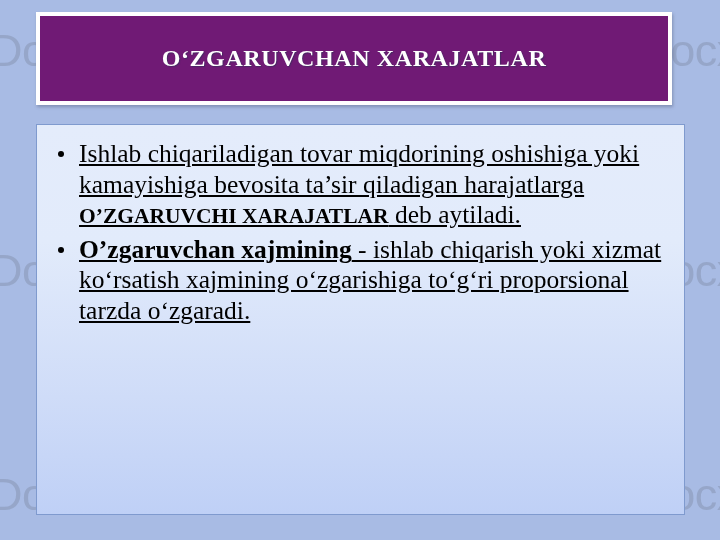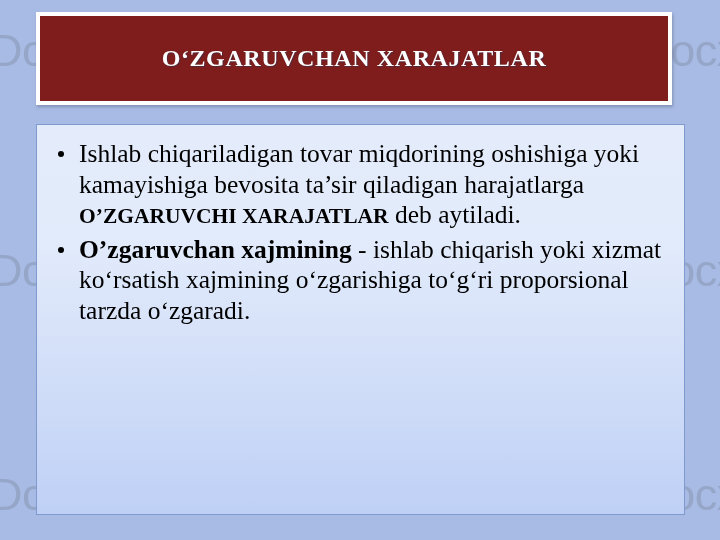--- a/index.html
+++ b/index.html
@@ -44,21 +44,21 @@
   .wm-row span { margin-right: 57px; }
 
   
   #title-box {
     position: absolute;
     left: 36px;
     top: 12px;
     width: 636px;
     height: 93px;
     box-sizing: border-box;
-    background: #7f1d1d;
+    background: #701a75;
     border: 4px solid #ffffff;
     z-index: 10;
     display: flex;
     align-items: center;
     justify-content: center;
     box-shadow: 1px 2px 3px rgba(60, 70, 95, 0.35);
   }
   #title-text {
     color: #ffffff;
     font-family: "Liberation Serif", "DejaVu Serif", serif;
@@ -91,20 +91,21 @@
     padding: 0;
   }
   ul.bullets > li {
     position: relative;
     padding-left: 32px;
     margin: 0 0 4px 0;
     color: #000000;
     font-family: "Liberation Serif", "DejaVu Serif", serif;
     font-size: 25.5px;
     line-height: 1.20;
+    text-decoration: underline;
   }
   ul.bullets > li .dot {
     position: absolute;
     left: 11px;
     top: 12px;
     width: 6px;
     height: 6px;
     border-radius: 50%;
     background: #000000;
   }

